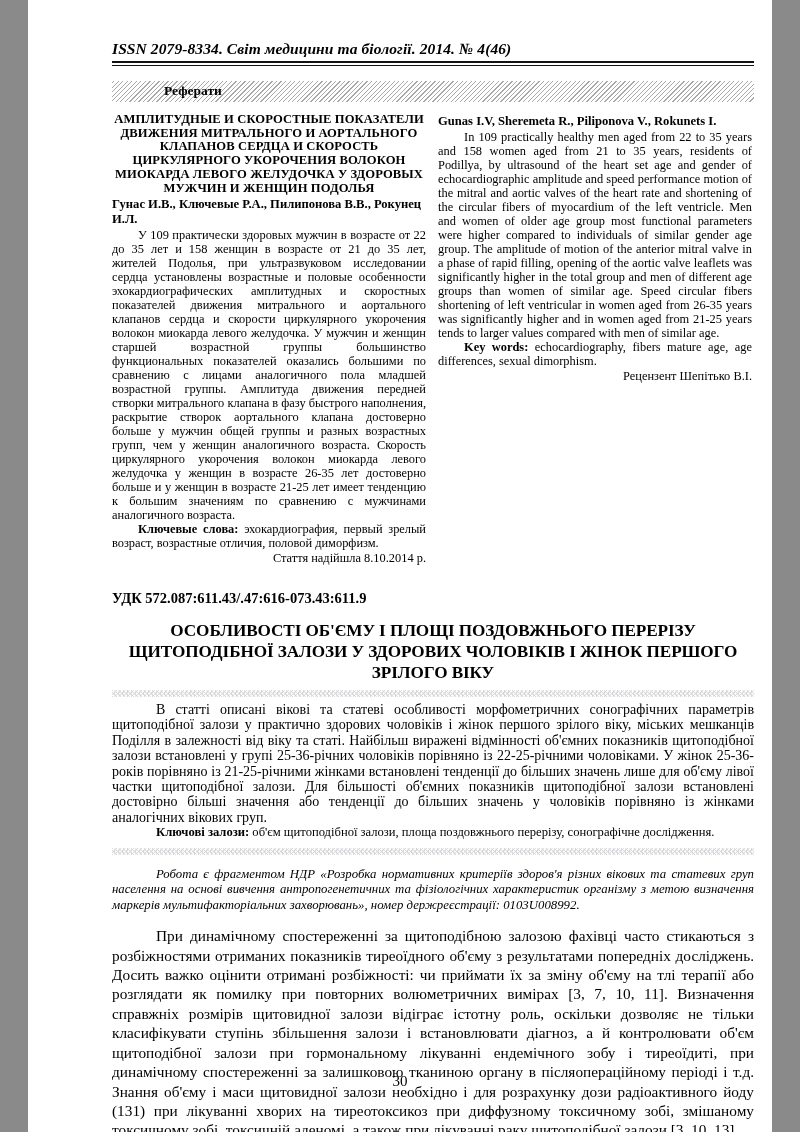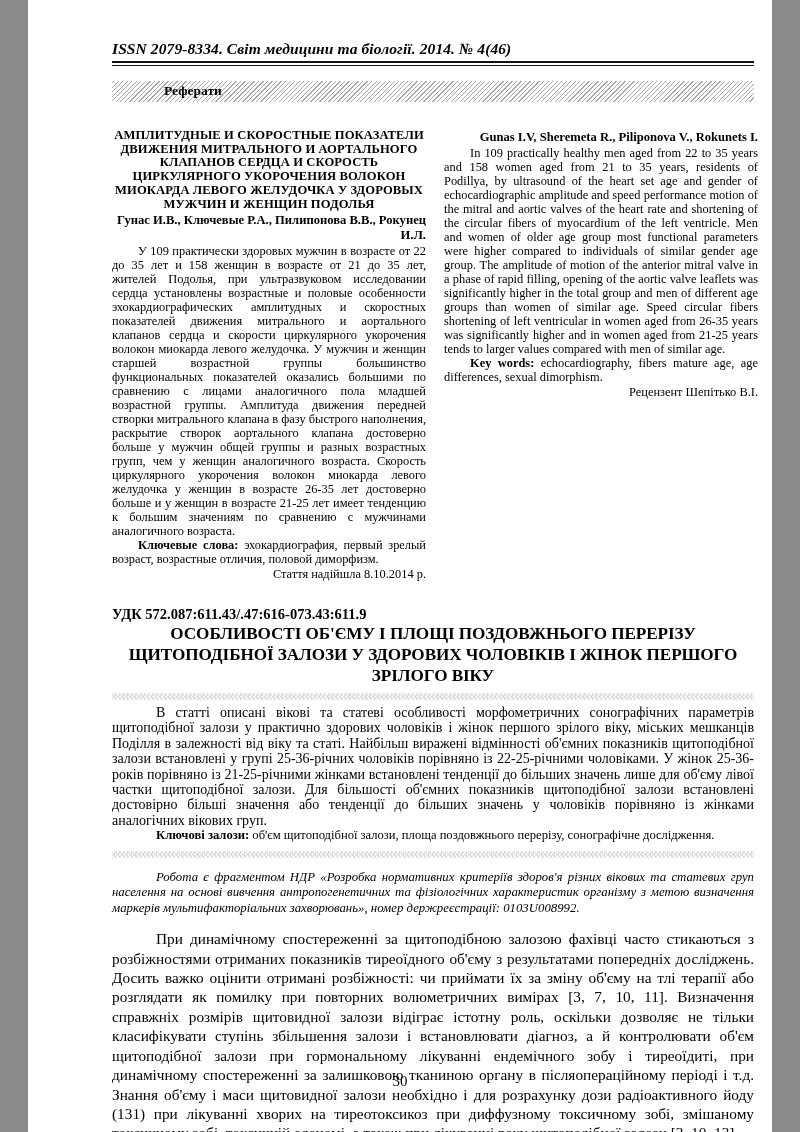--- a/index.html
+++ b/index.html
@@ -64,36 +64,36 @@
     padding-left: 0;
     text-align: center;
     font-size: 13.2px;
     line-height: 17px;
   }
 
   
   .cols {
     display: flex;
     width: 100%;
-    margin-top: 26px;
-    gap: 18px;
+    margin-top: 10px;
+    gap: 12px;
   }
   .col {
     width: 314px;
     flex: 0 0 314px;
   }
   .art-title {
     text-align: center;
     font-weight: bold;
     font-size: 12.6px;
     line-height: 13.9px;
     letter-spacing: 0.1px;
   }
   .art-authors {
-    text-align: right;
+    text-align: left;
     font-weight: bold;
     font-size: 12.6px;
     line-height: 15px;
     margin-top: 1px;
   }
   .abs-p {
     text-align: justify;
     font-size: 12.4px;
     line-height: 14.0px;
     text-indent: 26px;
@@ -117,20 +117,21 @@
 
   
   .udc {
     margin-top: 24px;
     font-weight: bold;
     font-size: 14.5px;
   }
 
   
   .main-title {
+    margin-top: 13px;
     text-align: center;
     font-weight: bold;
     font-size: 17.2px;
     line-height: 21px;
     letter-spacing: -0.1px;
   }
   .wavy {
     height: 7px;
     margin: 7px 0 0 0;
     background-image:

